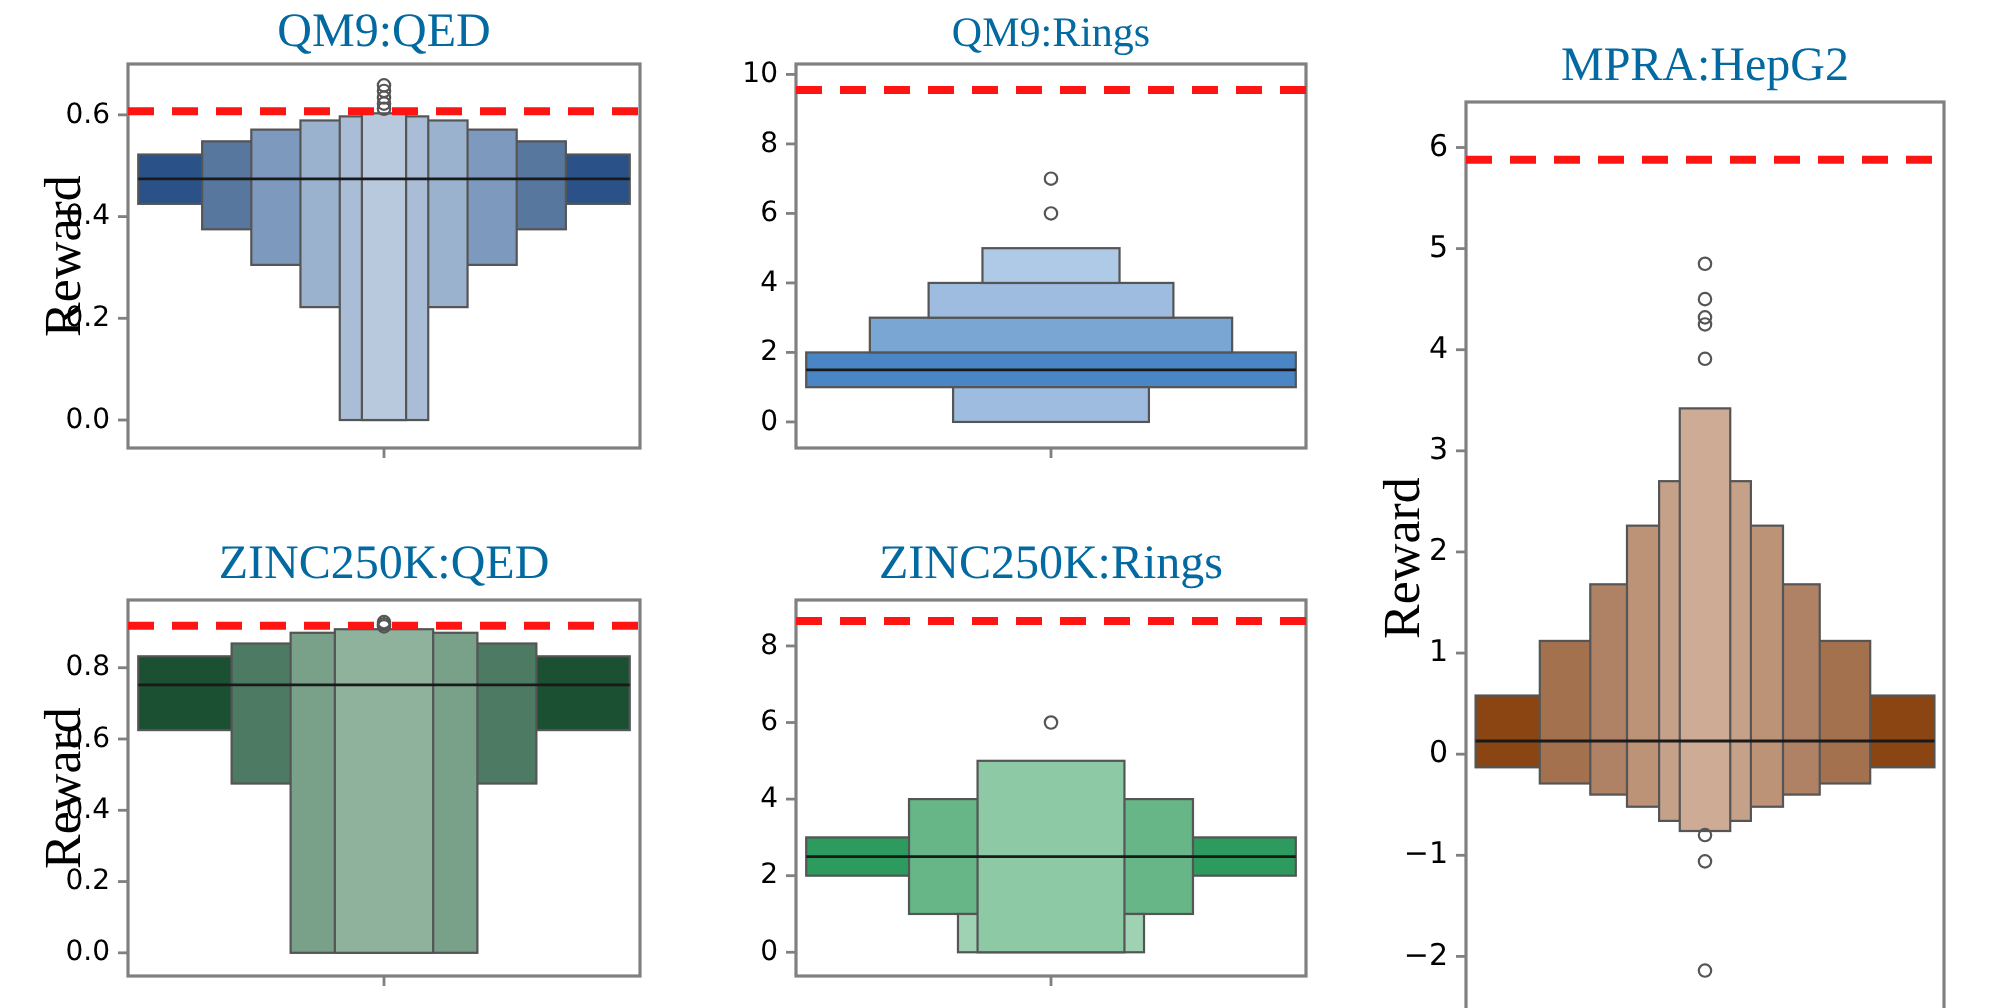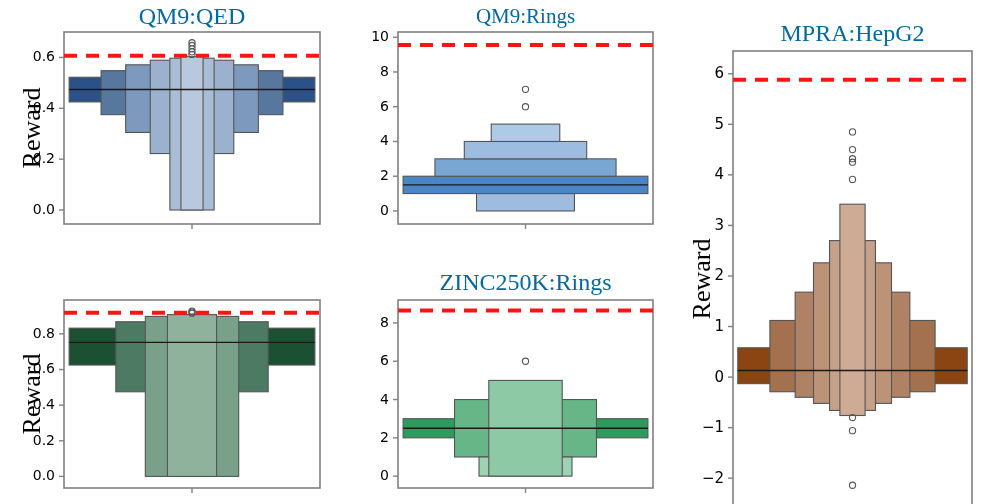--- a/index.html
+++ b/index.html
@@ -126,20 +126,21 @@
         <circle cx="852.5" cy="142.68333333333334" r="3.1" fill="none" stroke="#555555" stroke-width="1.1"></circle>
         <circle cx="852.5" cy="146.22222222222223" r="3.1" fill="none" stroke="#555555" stroke-width="1.1"></circle>
         <circle cx="852.5" cy="163.41111111111113" r="3.1" fill="none" stroke="#555555" stroke-width="1.1"></circle>
         <circle cx="852.5" cy="401.52777777777777" r="3.1" fill="none" stroke="#555555" stroke-width="1.1"></circle>
         <circle cx="852.5" cy="414.6722222222222" r="3.1" fill="none" stroke="#555555" stroke-width="1.1"></circle>
         <circle cx="852.5" cy="469.27222222222224" r="3.1" fill="none" stroke="#555555" stroke-width="1.1"></circle>
         <line x1="733" y1="63.81666666666668" x2="972" y2="63.81666666666668" stroke="#ff1414" stroke-width="4" stroke-dasharray="13,9"></line>
       </svg>
     </div>
     <div class="panel" style="left: 0px; top: 0px; width: 997px; height: 504px;">
+      <div class="panel-title" style="left: 64px; width: 256px; top: 268px; font-size: 24px; line-height: 28px;">ZINC250K:QED</div>
       <div class="ylabel" style="width: 188px; left: -62px; top: 379px; font-size: 26px; line-height: 30px; text-align: center;">Reward</div>
       <svg class="axes-svg" width="997" height="504">
         <rect x="64" y="300" width="256" height="188" fill="#ffffff" stroke="#808080" stroke-width="1.6"></rect>
         <line x1="59" y1="476.4170616113744" x2="64" y2="476.4170616113744" stroke="#808080" stroke-width="1.4"></line>
         <text x="55" y="476.4170616113744" class="ticklabel" font-size="14">0.0</text>
         <line x1="59" y1="440.7772511848341" x2="64" y2="440.7772511848341" stroke="#808080" stroke-width="1.4"></line>
         <text x="55" y="440.7772511848341" class="ticklabel" font-size="14">0.2</text>
         <line x1="59" y1="405.13744075829385" x2="64" y2="405.13744075829385" stroke="#808080" stroke-width="1.4"></line>
         <text x="55" y="405.13744075829385" class="ticklabel" font-size="14">0.4</text>
         <line x1="59" y1="369.49763033175356" x2="64" y2="369.49763033175356" stroke="#808080" stroke-width="1.4"></line>

